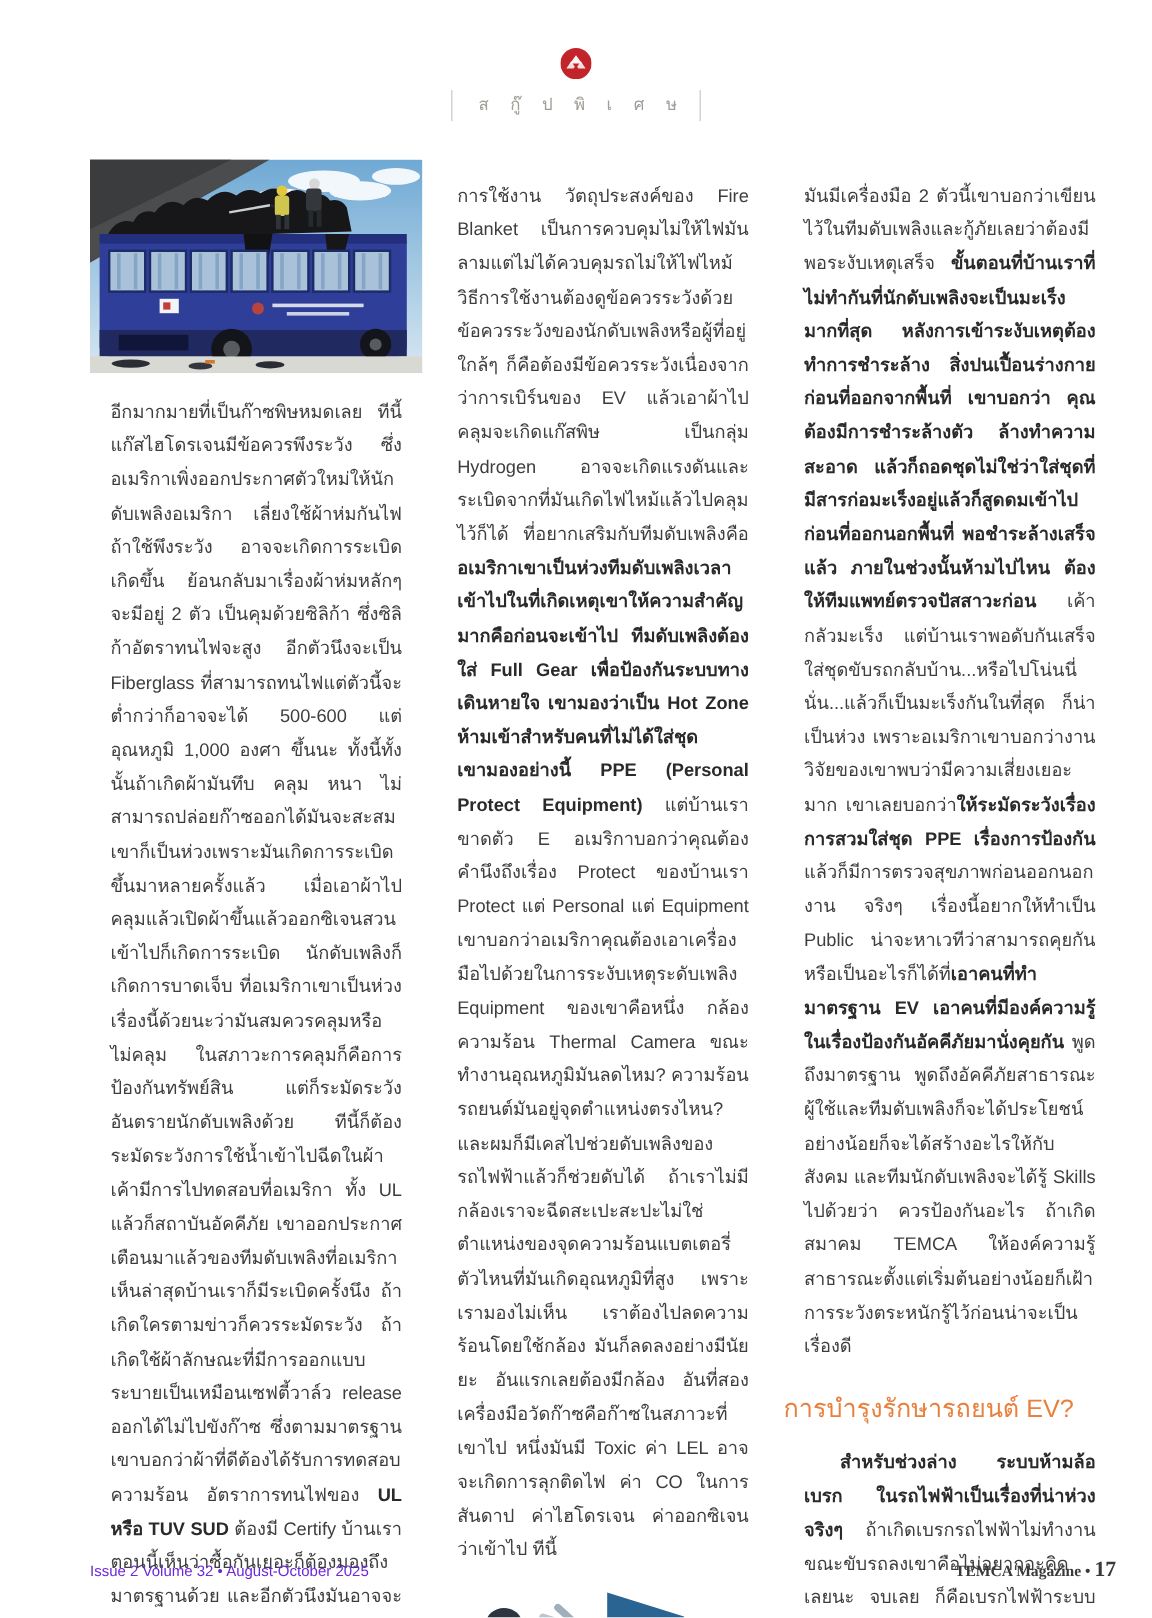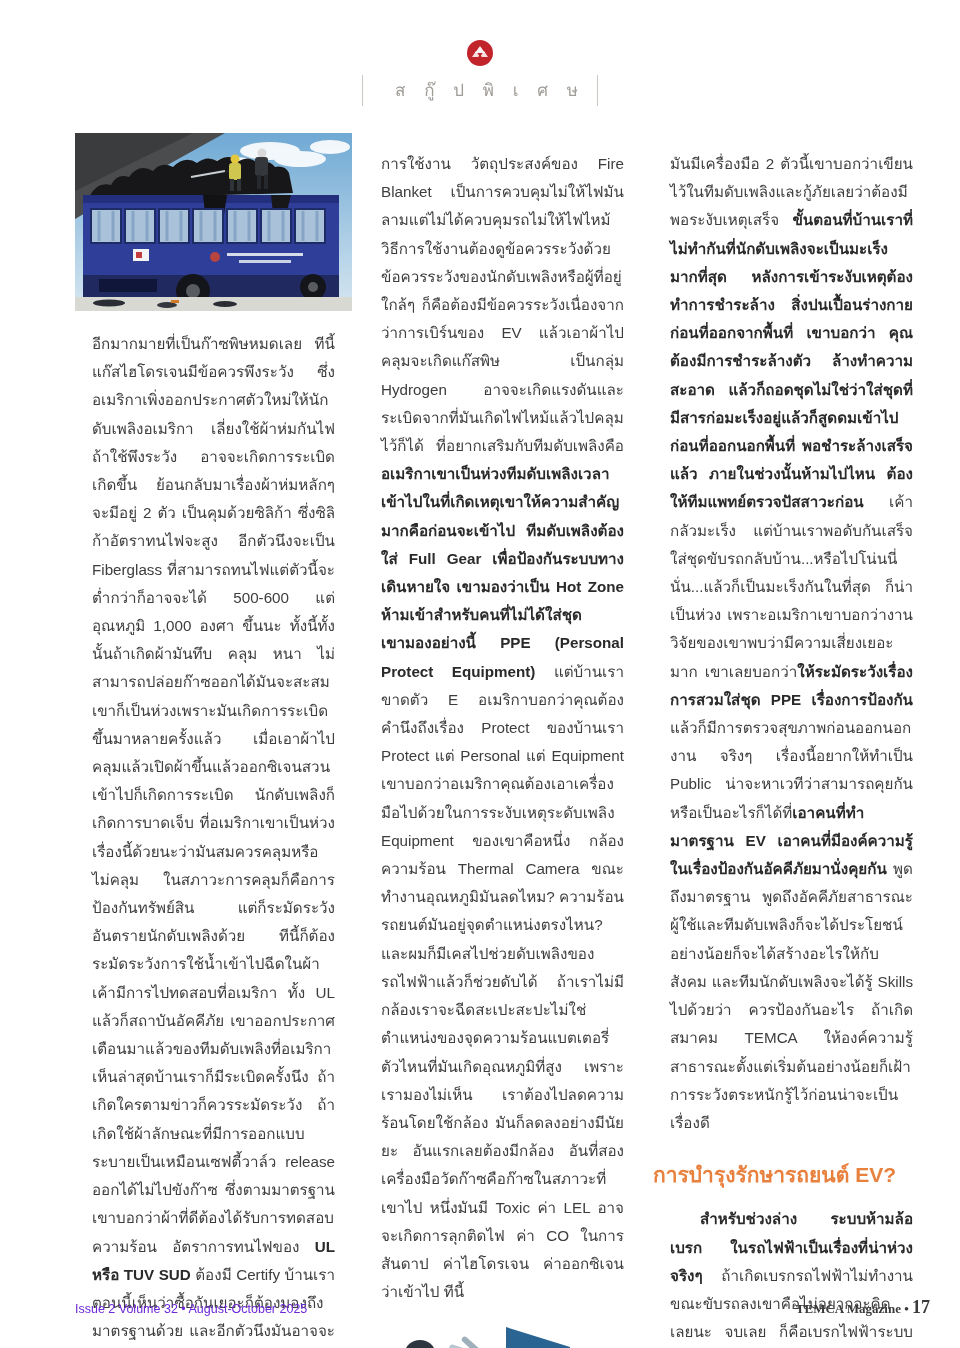--- a/index.html
+++ b/index.html
@@ -1,33 +1,33 @@
 <!DOCTYPE html>
 <html lang="th"><head>
 <meta charset="utf-8">
 <style>
   html,body{margin:0;padding:0;background:#ffffff;}
   .page{position:relative;width:960px;height:1348px;background:#ffffff;overflow:hidden;
         font-family:"Liberation Sans",sans-serif;}
   
   .hdr{position:absolute;top:40px;left:0;right:0;text-align:center;}
   .logo-wrap{width:26px;height:26px;margin:0 auto 9px;}
-  .section-label{display:inline-block;color:#a09c96;font-size:17px;letter-spacing:7px;
-        border-left:1px solid #cdc9c2;border-right:1px solid #cdc9c2;padding:1px 12px 3px 32px;}
+  .section-label{display:inline-block;color:#a09c96;font-size:14px;letter-spacing:7px;
+        border-left:1px solid #cdc9c2;border-right:1px solid #cdc9c2;padding:1px 12px 3px 22px;}
   
   .content{position:absolute;top:133px;left:75px;width:855px;display:flex;gap:12px;}
   .col{width:277px;}
   p.body{margin:17px;font-size:15.2px;line-height:28.2px;text-align:justify;color:#3d3d3d;}
   p.body span.b{font-weight:bold;color:#2a2a2a;}
   p.indent{text-indent:30px;}
   figure{margin:0;padding:0;}
   figure.photo{width:277px;height:178px;margin-bottom:19px;}
   figure.illus{width:277px;height:280px;margin-top:6px;}
   figure svg{display:block;width:100%;height:100%;}
-  h2.subhead{margin:25px 0 9px 0;color:#e8803e;font-size:21px;font-weight:bold;line-height:1.25;}
+  h2.subhead{margin:25px 0 9px 0;color:#e8803e;font-size:21px;font-weight:normal;line-height:1.25;}
   
   .ftr{position:absolute;left:75px;right:30px;top:1297px;display:flex;
        justify-content:space-between;align-items:baseline;}
   .ftr-left{color:#6d28d9;font-size:12.5px;}
   .ftr-right{color:#3a3a3a;font-size:13px;font-weight:bold;font-family:Liberation Serif, serif;}
   .ftr-right .pnum{font-size:18px;}
   .ftr-right .dot{color:#3a3a3a;}
 </style>
 </head>
 <body>

